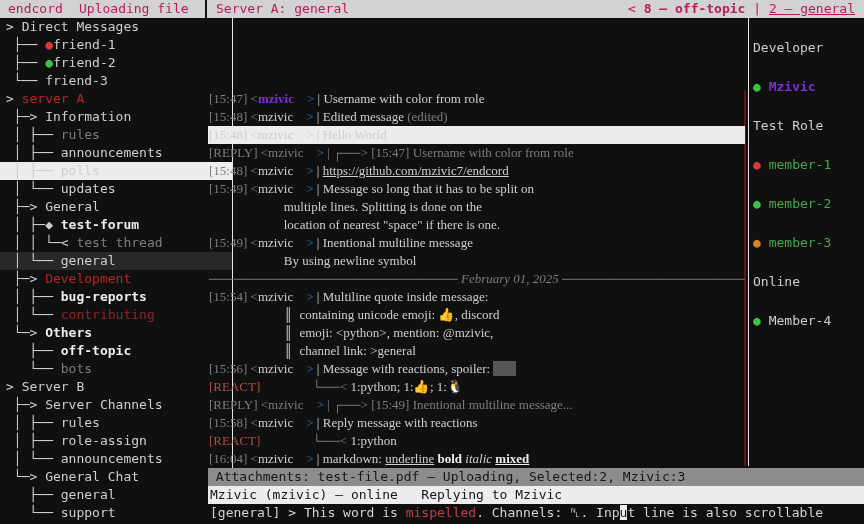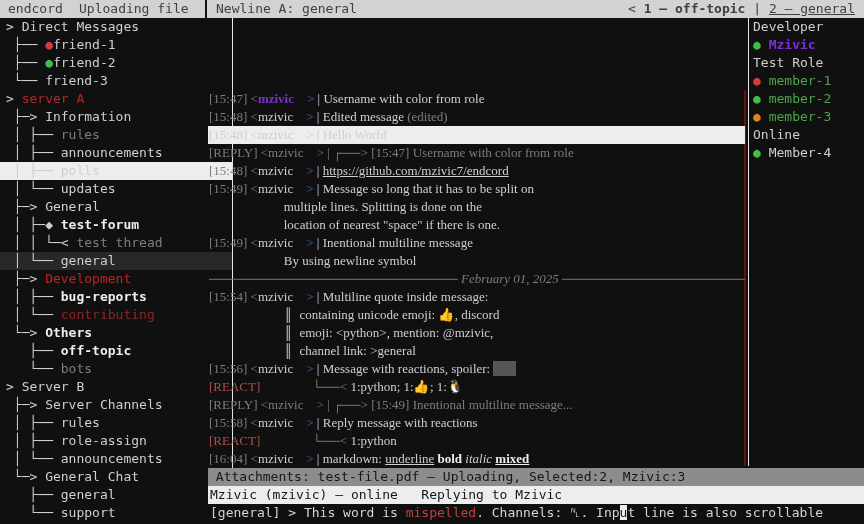--- a/index.html
+++ b/index.html
@@ -5,21 +5,21 @@
   * { margin:0; padding:0; box-sizing:border-box; }
   html,body { background:#000; }
   .screen {
     position:relative; width:864px; height:524px; overflow:hidden;
     background:#101010; color:#cfcfcf;
     font-family:"DejaVu Sans Mono","DejaVu Sans",monospace;
     font-size:13px; line-height:18px; white-space:pre;
   }
   .titlebar {
     position:absolute; left:0; top:0; width:864px; height:18px;
-    background:#d2d2d2; color:#404040; overflow:hidden;
+    background:#d2d2d2; color:#be185d; overflow:hidden;
   }
   .titlebar .app { position:absolute; left:8px; top:0; }
   .titlebar .upload { position:absolute; left:79px; top:0; }
   .titlebar .tdiv { position:absolute; left:205px; top:0; width:2px; height:18px; background:#141414; }
   .titlebar .server { position:absolute; left:216px; top:0; }
   .titlebar .tabs { position:absolute; right:9px; top:0; }
   .sidebar {
     position:absolute; left:0; top:18px; width:233px; height:506px;
     border-right:1px solid #e6e6e6; overflow:hidden;
   }
@@ -30,21 +30,21 @@
   }
   .chat .row { height:18px; padding-left:1px; }
   .scrollline {
     position:absolute; left:744px; top:90px; width:2px; height:376px;
     background:#5c1414; z-index:1;
   }
   .members {
     position:absolute; left:748px; top:18px; width:116px; height:448px;
     border-left:1px solid #e6e6e6; padding-left:4px; overflow:hidden;
   }
-  .members .row { height:18px; }
+  .members .row { height:18px;margin-top:21px; }
   .attachbar {
     position:absolute; left:208px; top:468px; width:656px; height:18px;
     background:#8c8c8c; color:#161616; overflow:hidden;
   }
   .statusbar {
     position:absolute; left:208px; top:486px; width:656px; height:18px;
     background:#ededed; color:#161616; padding-left:2px; overflow:hidden;
   }
   .inputline {
     position:absolute; left:208px; top:504px; width:656px; height:20px;
@@ -52,22 +52,22 @@
   }
 </style>
 </head>
 <body>
 
 <div class="screen">
   <div class="titlebar">
     <span class="app">endcord</span>
     <span class="upload">Uploading file</span>
     <span class="tdiv"></span>
-    <span class="server">Newline A: general</span>
-    <span class="tabs" id="tabs"><span>&lt; </span><span style="font-weight: bold;">1 – off-topic</span><span> | </span><span style="text-decoration: underline;">2 – general</span></span>
+    <span class="server">Server A: general</span>
+    <span class="tabs" id="tabs"><span>&lt; </span><span style="font-weight: bold;">8 – off-topic</span><span> | </span><span style="text-decoration: underline;">2 – general</span></span>
   </div>
 
   <div class="sidebar" id="sidebar"><div class="row"><span>&gt; Direct Messages</span></div><div class="row"><span> ├── </span><span style="color: rgb(212, 59, 59);">●</span><span>friend-1</span></div><div class="row"><span> ├── </span><span style="color: rgb(63, 191, 72);">●</span><span>friend-2</span></div><div class="row"><span> └── friend-3</span></div><div class="row"><span>&gt; </span><span style="color: rgb(187, 37, 37);">server A</span></div><div class="row"><span> ├─&gt; Information</span></div><div class="row"><span> │ ├── </span><span style="color: rgb(125, 125, 125);">rules</span></div><div class="row"><span> │ ├── announcements</span></div><div class="row" style="background: rgb(237, 237, 237);"><span> │ ├── polls</span></div><div class="row"><span> │ └── updates</span></div><div class="row"><span> ├─&gt; General</span></div><div class="row"><span> │ ├─◆ </span><span style="color: rgb(237, 237, 237); font-weight: bold;">test-forum</span></div><div class="row"><span> │ │ └─&lt; </span><span style="color: rgb(125, 125, 125);">test thread</span></div><div class="row" style="background: rgb(40, 40, 40);"><span> │ └── general</span></div><div class="row"><span> ├─&gt; </span><span style="color: rgb(187, 37, 37);">Development</span></div><div class="row"><span> │ ├── </span><span style="color: rgb(237, 237, 237); font-weight: bold;">bug-reports</span></div><div class="row"><span> │ └── </span><span style="color: rgb(143, 37, 37);">contributing</span></div><div class="row"><span> └─&gt; </span><span style="color: rgb(237, 237, 237); font-weight: bold;">Others</span></div><div class="row"><span>   ├── </span><span style="color: rgb(237, 237, 237); font-weight: bold;">off-topic</span></div><div class="row"><span>   └── </span><span style="color: rgb(125, 125, 125);">bots</span></div><div class="row"><span>&gt; Server B</span></div><div class="row"><span> ├─&gt; Server Channels</span></div><div class="row"><span> │ ├── rules</span></div><div class="row"><span> │ ├── role-assign</span></div><div class="row"><span> │ └── announcements</span></div><div class="row"><span> └─&gt; General Chat</span></div><div class="row"><span>   ├── general</span></div><div class="row"><span>   └── support</span></div></div>
 
   <div class="scrollline"></div>
 
   <div class="chat" id="chat"><div class="row"></div><div class="row"></div><div class="row"></div><div class="row"></div><div class="row"><span style="color: rgb(125, 125, 125);">[15:47] </span><span style="color: rgb(125, 125, 125);">&lt;</span><span style="color: rgb(123, 47, 214); font-weight: bold;">mzivic</span><span>    </span><span style="color: rgb(50, 114, 184);">&gt;</span><span> | </span><span>Username with color from role</span></div><div class="row"><span style="color: rgb(125, 125, 125);">[15:48] </span><span style="color: rgb(125, 125, 125);">&lt;</span><span>mzivic</span><span>    </span><span style="color: rgb(50, 114, 184);">&gt;</span><span> | </span><span>Edited message </span><span style="color: rgb(125, 125, 125);">(edited)</span></div><div class="row" style="background: rgb(237, 237, 237);"><span>[15:48] &lt;mzivic    &gt; | Hello World</span></div><div class="row"><span style="color: rgb(125, 125, 125);">[REPLY] &lt;mzivic    </span><span style="color: rgb(50, 114, 184);">&gt;</span><span> </span><span style="color: rgb(125, 125, 125);">|</span><span> </span><span style="color: rgb(125, 125, 125);">┌──&gt; [15:47] Username with color from role</span></div><div class="row"><span style="color: rgb(125, 125, 125);">[15:48] </span><span style="color: rgb(125, 125, 125);">&lt;</span><span>mzivic</span><span>    </span><span style="color: rgb(50, 114, 184);">&gt;</span><span> | </span><span style="text-decoration: underline;">https://github.com/mzivic7/endcord</span></div><div class="row"><span style="color: rgb(125, 125, 125);">[15:49] </span><span style="color: rgb(125, 125, 125);">&lt;</span><span>mzivic</span><span>    </span><span style="color: rgb(50, 114, 184);">&gt;</span><span> | </span><span>Message so long that it has to be split on</span></div><div class="row"><span>                       </span><span>multiple lines. Splitting is done on the</span></div><div class="row"><span>                       </span><span>location of nearest "space" if there is one.</span></div><div class="row"><span style="color: rgb(125, 125, 125);">[15:49] </span><span style="color: rgb(125, 125, 125);">&lt;</span><span>mzivic</span><span>    </span><span style="color: rgb(50, 114, 184);">&gt;</span><span> | </span><span>Inentional multiline message</span></div><div class="row"><span>                       </span><span>By using newline symbol</span></div><div class="row"><span style="color: rgb(125, 125, 125);">───────────────────────────</span><span style="color: rgb(125, 125, 125); font-style: italic;"> February 01, 2025 </span><span style="color: rgb(125, 125, 125);">───────────────────────</span></div><div class="row"><span style="color: rgb(125, 125, 125);">[15:54] </span><span style="color: rgb(125, 125, 125);">&lt;</span><span>mzivic</span><span>    </span><span style="color: rgb(50, 114, 184);">&gt;</span><span> | </span><span>Multiline quote inside message:</span></div><div class="row"><span>                       </span><span>║  containing unicode emoji: </span><span style="color: rgb(232, 182, 76);">👍</span><span>, discord</span></div><div class="row"><span>                       </span><span>║  emoji: &lt;python&gt;, mention: @mzivic,</span></div><div class="row"><span>                       </span><span>║  channel link: &gt;general</span></div><div class="row"><span style="color: rgb(125, 125, 125);">[15:56] </span><span style="color: rgb(125, 125, 125);">&lt;</span><span>mzivic</span><span>    </span><span style="color: rgb(50, 114, 184);">&gt;</span><span> | </span><span>Message with reactions, spoiler: </span><span style="background: rgb(86, 86, 86);">       </span></div><div class="row"><span style="color: rgb(168, 82, 74);">[REACT]</span><span>                </span><span style="color: rgb(125, 125, 125);">└──&lt; </span><span>1:python; 1:</span><span style="color: rgb(232, 182, 76);">👍</span><span>; 1:</span><span>🐧</span></div><div class="row"><span style="color: rgb(125, 125, 125);">[REPLY] &lt;mzivic    </span><span style="color: rgb(50, 114, 184);">&gt;</span><span> </span><span style="color: rgb(125, 125, 125);">|</span><span> </span><span style="color: rgb(125, 125, 125);">┌──&gt; [15:49] Inentional multiline message...</span></div><div class="row"><span style="color: rgb(125, 125, 125);">[15:58] </span><span style="color: rgb(125, 125, 125);">&lt;</span><span>mzivic</span><span>    </span><span style="color: rgb(50, 114, 184);">&gt;</span><span> | </span><span>Reply message with reactions</span></div><div class="row"><span style="color: rgb(168, 82, 74);">[REACT]</span><span>                </span><span style="color: rgb(125, 125, 125);">└──&lt; </span><span>1:python</span></div><div class="row"><span style="color: rgb(125, 125, 125);">[16:04] </span><span style="color: rgb(125, 125, 125);">&lt;</span><span>mzivic</span><span>    </span><span style="color: rgb(50, 114, 184);">&gt;</span><span> | </span><span>markdown: </span><span style="text-decoration: underline;">underline</span><span> </span><span style="color: rgb(237, 237, 237); font-weight: bold;">bold</span><span> </span><span style="font-style: italic;">italic</span><span> </span><span style="color: rgb(237, 237, 237); font-weight: bold; text-decoration: underline;">mixed</span></div></div>
 
   <div class="members" id="members"><div class="row"><span>Developer</span></div><div class="row"><span style="color: rgb(63, 191, 72);">● </span><span style="color: rgb(123, 47, 214); font-weight: bold;">Mzivic</span></div><div class="row"><span>Test Role</span></div><div class="row"><span style="color: rgb(212, 59, 59);">● </span><span style="color: rgb(74, 166, 74);">member-1</span></div><div class="row"><span style="color: rgb(63, 191, 72);">● </span><span style="color: rgb(74, 166, 74);">member-2</span></div><div class="row"><span style="color: rgb(221, 129, 34);">● </span><span style="color: rgb(74, 166, 74);">member-3</span></div><div class="row"><span>Online</span></div><div class="row"><span style="color: rgb(63, 191, 72);">● </span><span>Member-4</span></div></div>
 

